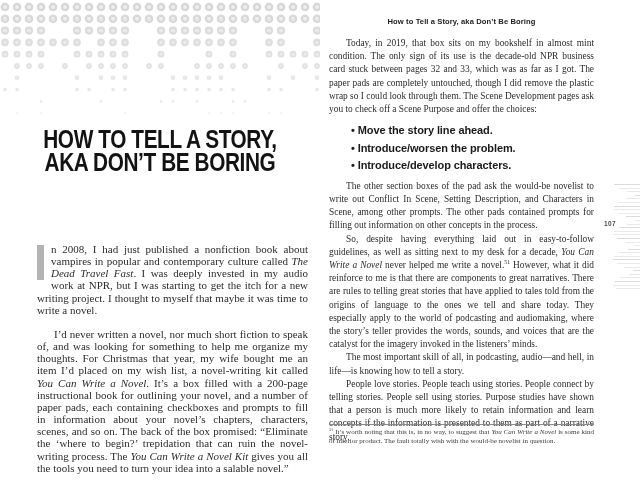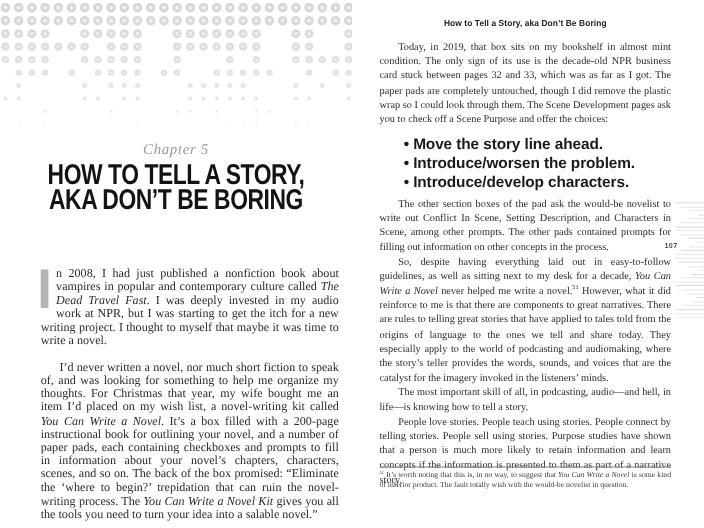--- a/index.html
+++ b/index.html
@@ -16,33 +16,33 @@
               font-size:26px;line-height:23px;color:#131313;letter-spacing:-.5px;
               transform:scaleX(.8);transform-origin:50% 50%;white-space:nowrap;}
   .left-body{position:absolute;left:37px;top:243px;width:271px;
              font-size:11px;line-height:12.15px;text-align:justify;}
   .left-body p{margin:0;}
   .left-body p.indent{text-indent:17px;margin-top:12px;}
   .drop-cap{display:block;float:left;width:7px;height:35px;margin:2px 7px 1px 0;
             background:#b4b4b4;color:transparent;overflow:hidden;}
 
   
-  .page-right{position:absolute;left:320px;top:0;width:320px;height:480px;}
+  .page-right{position:absolute;left:304px;top:0;width:320px;height:480px;}
   .running-header{position:absolute;left:25px;top:17px;width:265px;text-align:center;
                   font-family:"Liberation Sans","DejaVu Sans",sans-serif;font-weight:700;
                   font-size:8px;color:#222;letter-spacing:.1px;white-space:nowrap;
                   transform:scaleX(.95);}
   .right-body{position:absolute;left:25px;top:37px;width:265px;
               font-size:9.4px;line-height:13.2px;text-align:justify;}
   .right-body p{margin:0;text-indent:17px;font-family:Liberation Serif, serif;}
   sup{font-size:.6em;vertical-align:super;line-height:0;}
 
   .bullet-list{display:flex;padding-left:22px;margin:6px 0 5px 0;
                font-family:"Liberation Sans","DejaVu Sans",sans-serif;font-weight:700;
-               font-size:14px;color:#1a1a1a;letter-spacing:-.1px;}
+               font-size:11px;color:#1a1a1a;letter-spacing:-.1px;}
   .bullet-col{list-style:none;margin:0;padding:0;}
   .bullet-col.col1{width:122px;flex:0 0 122px;}
   .bullet-col li{line-height:17.5px;white-space:nowrap;text-align:left;text-indent:0;}
   .bullet-col li::before{content:"• ";}
 
   .footnote{position:absolute;left:25px;top:424px;width:265px;
             border-top:1px solid #8a8a8a;padding-top:3px;
             font-size:7px;line-height:9px;color:#3a3a3a;text-align:justify;}
 
   
@@ -367,21 +367,20 @@
         <circle cx="41" cy="113.2" r="0.9" fill="#d6d6d6" fill-opacity="0.45999999999999996"></circle>
         <circle cx="125" cy="113.2" r="0.9" fill="#d6d6d6" fill-opacity="0.45999999999999996"></circle>
         <circle cx="209" cy="113.2" r="0.9" fill="#d6d6d6" fill-opacity="0.45999999999999996"></circle>
         <circle cx="221" cy="113.2" r="0.9" fill="#d6d6d6" fill-opacity="0.45999999999999996"></circle>
         <circle cx="233" cy="113.2" r="0.9" fill="#d6d6d6" fill-opacity="0.45999999999999996"></circle>
         <circle cx="269" cy="113.2" r="0.9" fill="#d6d6d6" fill-opacity="0.45999999999999996"></circle>
         <circle cx="281" cy="113.2" r="0.9" fill="#d6d6d6" fill-opacity="0.45999999999999996"></circle>
       </svg>
 
     <div class="left-heading">
-      <div class="chapter-label">Chapter 5</div>
       <div class="title-line">HOW TO TELL A STORY,</div>
       <div class="title-line">AKA DON’T BE BORING</div>
     </div>
 
     <div class="left-body">
       <p><span class="drop-cap">I</span><span><span>n 2008, I had just published a nonfiction book about vampires in popular and contemporary culture called </span><i>The Dead Travel Fast</i><span>. I was deeply invested in my audio work at NPR, but I was starting to get the itch for a new writing project. I thought to myself that maybe it was time to write a novel.</span></span></p>
       <p class="indent"><span>I’d never written a novel, nor much short fiction to speak of, and was looking for something to help me organize my thoughts. For Christmas that year, my wife bought me an item I’d placed on my wish list, a novel-writing kit called </span><i>You Can Write a Novel</i><span>. It’s a box filled with a 200-page instructional book for outlining your novel, and a number of paper pads, each containing checkboxes and prompts to fill in information about your novel’s chapters, characters, scenes, and so on. The back of the box promised: “Eliminate the ‘where to begin?’ trepidation that can ruin the novel-writing process. The </span><i>You Can Write a Novel Kit</i><span> gives you all the tools you need to turn your idea into a salable novel.”</span></p>
     </div>
   </div>
 

